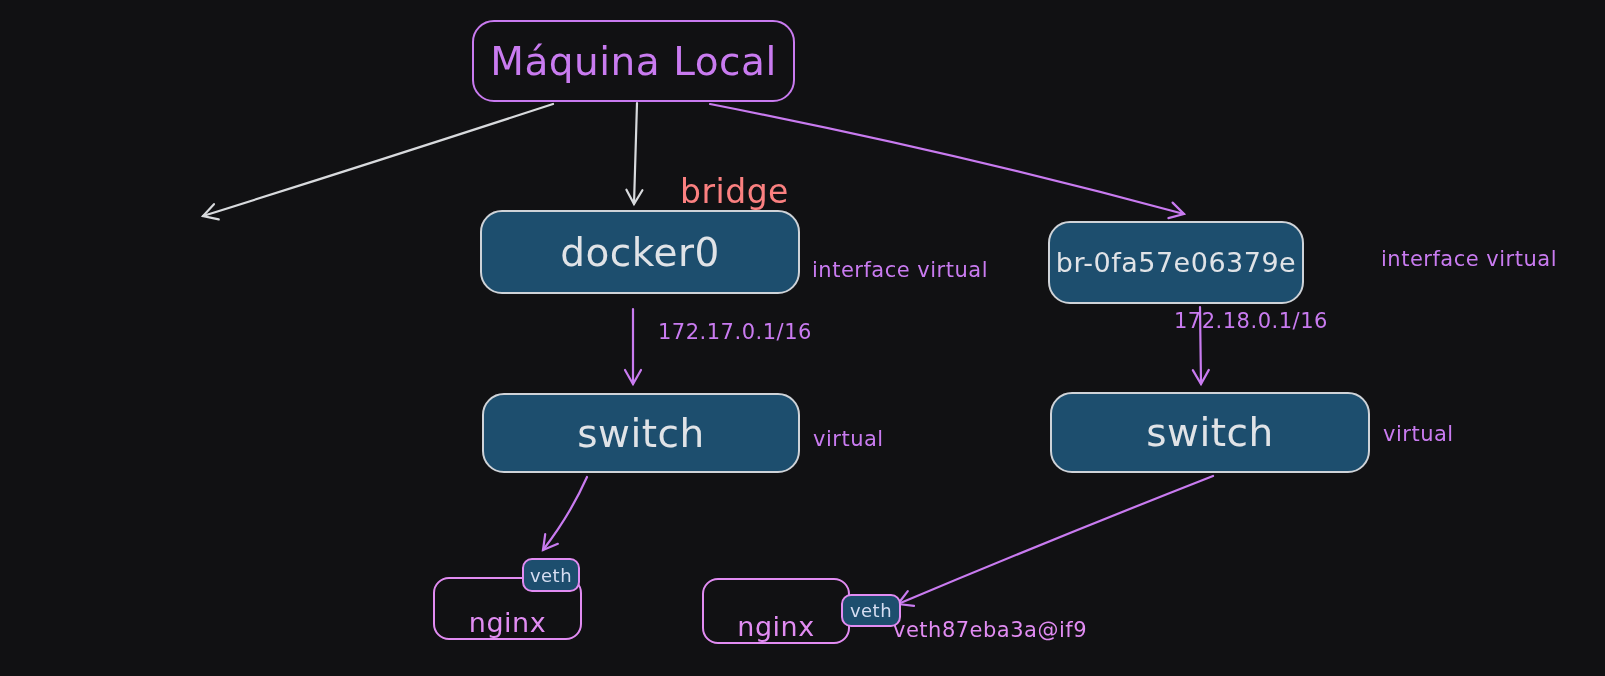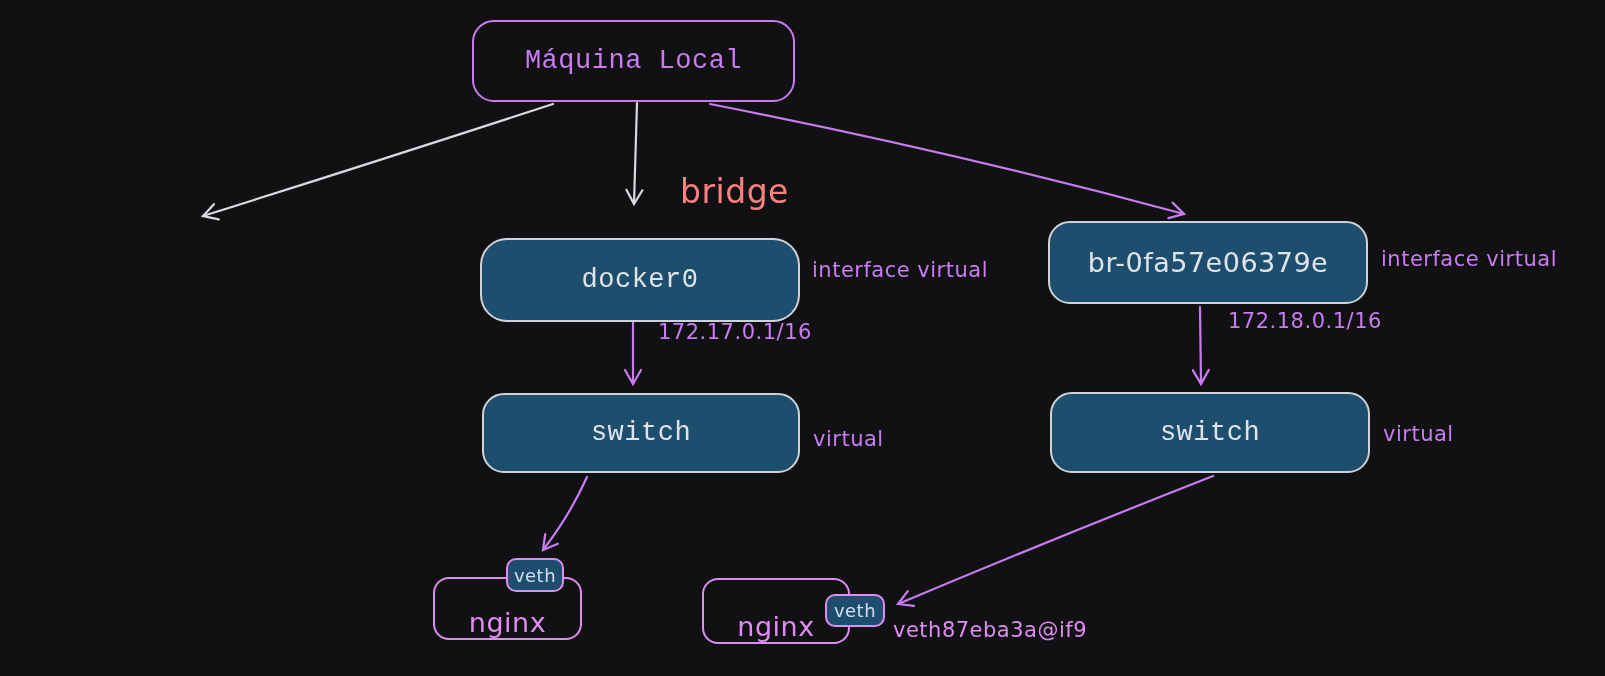--- a/index.html
+++ b/index.html
@@ -48,22 +48,23 @@
     color: var(--pink, #e18cf2);
     border-radius: 16px;
     align-items: flex-end;
   }
   .node--veth {
     background: var(--node-fill, #1d4e6e);
     border: 2px solid var(--pink, #e18cf2);
     color: #d6def2;
     border-radius: 10px;
     z-index: 3;
+    margin-left: 16px;
   }
-  .fs-xl { font-size: 27px; font-family: Liberation Mono, monospace; }
+  .fs-xl { font-size: 39px; }
   .fs-lg { font-size: 27px; }
   .fs-sm { font-size: 18px; }
   .lbl {
     position: absolute;
     white-space: nowrap;
     letter-spacing: 0.5px;
   }
   .lbl--violet { color: var(--violet, #c97bf0); font-size: 21px; }
   .lbl--pink   { color: var(--pink, #e18cf2); font-size: 21px; }
   .lbl--salmon { color: var(--salmon, #fb8080); font-size: 33px; }
@@ -89,25 +90,25 @@
     <path d="M1200,307 L1201,384" fill="none" stroke="#c97bf0" stroke-width="2.2" stroke-linecap="round" marker-end="url(#ah-violet)"></path>
     <path d="M587,477 Q570,515 543,550" fill="none" stroke="#c97bf0" stroke-width="2.2" stroke-linecap="round" marker-end="url(#ah-violet)"></path>
     <path d="M1213,476 Q1045,542 898,604" fill="none" stroke="#c97bf0" stroke-width="2.2" stroke-linecap="round" marker-end="url(#ah-violet)"></path>
   </svg>
 
   <div class="node node--outline-violet fs-xl" style="left:472px; top:20px; width:323px; height:82px;">
     <span>Máquina Local</span>
   </div>
 
 
-  <div class="node node--blue fs-xl" style="left:480px; top:238px; width:320px; height:84px;border-radius:27px;">
+  <div class="node node--blue fs-xl" style="left:480px; top:210px; width:320px; height:84px;">
     <span>docker0</span>
   </div>
 
-  <div class="node node--blue fs-lg" style="left:1048px; top:221px; width:320px; height:83px;">
+  <div class="node node--blue fs-lg" style="left:1048px; top:221px; width:256px; height:83px;">
     <span>br-0fa57e06379e</span>
   </div>
 
   <div class="node node--blue fs-xl" style="left:482px; top:393px; width:318px; height:80px;">
     <span>switch</span>
   </div>
 
   <div class="node node--blue fs-xl" style="left:1050px; top:392px; width:320px; height:81px;">
     <span>switch</span>
   </div>
@@ -128,21 +129,21 @@
 
   <div class="lbl lbl--salmon" style="left:680px; top:165px;margin-top:7px;">bridge</div>
 
 
   <div class="lbl lbl--violet" style="left:812px; top:258px;">interface virtual</div>
 
   <div class="lbl lbl--violet" style="left:1381px; top:247px;">interface virtual</div>
 
   <div class="lbl lbl--violet" style="left:658px; top:320px;">172.17.0.1/16</div>
 
-  <div class="lbl lbl--violet" style="left:1228px; top:309px;">172.18.0.1/16</div>
+  <div class="lbl lbl--violet" style="left:1174px; top:309px;">172.18.0.1/16</div>
 
   <div class="lbl lbl--violet" style="left:813px; top:427px;">virtual</div>
 
   <div class="lbl lbl--violet" style="left:1383px; top:422px;">virtual</div>
 
 
   <div class="lbl lbl--pink" style="left:893px; top:618px;text-align:center;">veth87eba3a@if9</div>
 
 </div>
 

